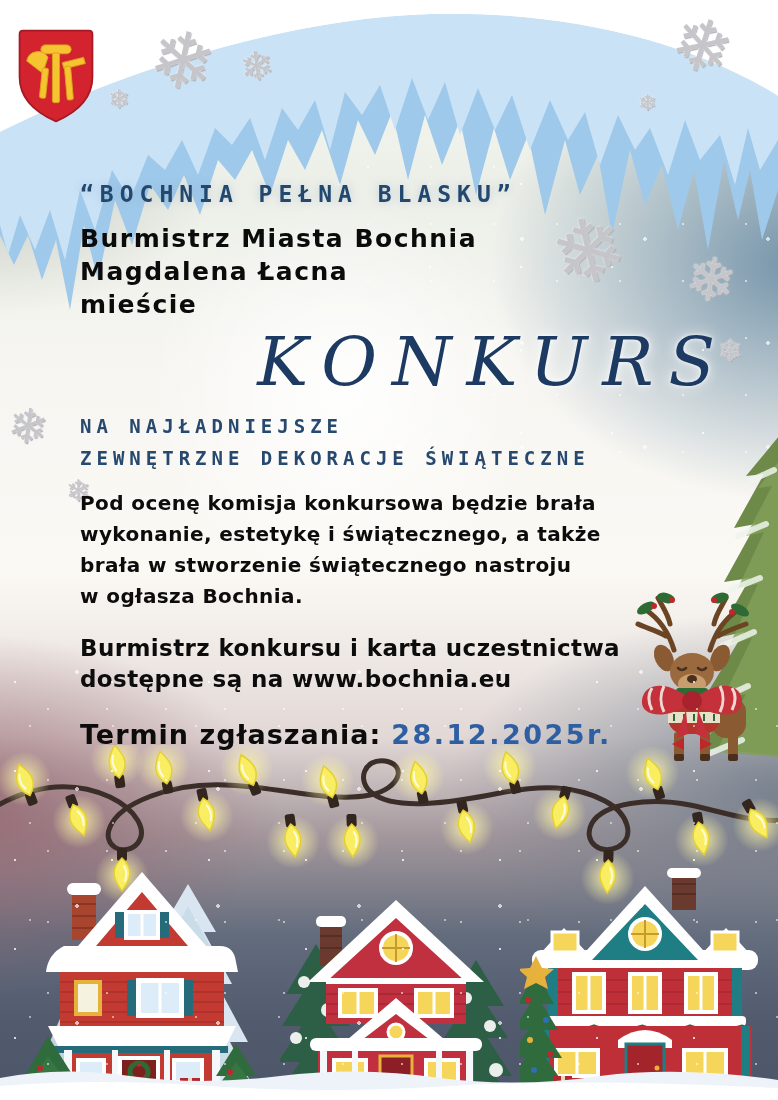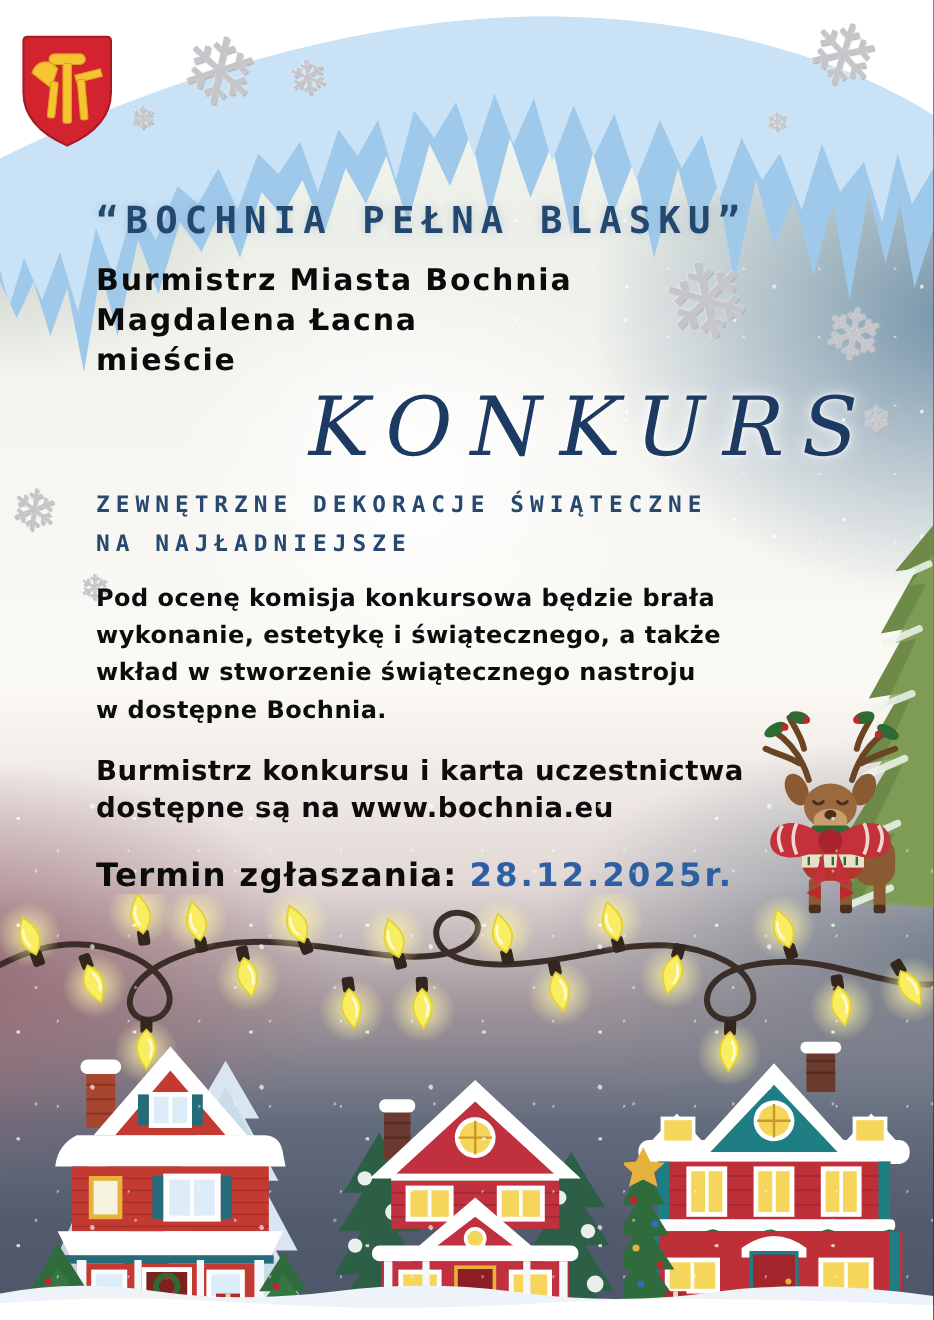--- a/index.html
+++ b/index.html
@@ -24,21 +24,21 @@
     background-image:
       radial-gradient(circle 1.5px at 15px 22px, rgba(255,255,255,.85) 99%, transparent),
       radial-gradient(circle 1px at 48px 49px, rgba(255,255,255,.6) 99%, transparent),
       radial-gradient(circle 2px at 77px 12px, rgba(255,255,255,.75) 99%, transparent),
       radial-gradient(circle 1.2px at 30px 66px, rgba(255,255,255,.55) 99%, transparent);
     background-size:97px 89px,59px 71px,141px 117px,83px 97px;}
   .icicles{position:absolute;left:0;top:0;z-index:10;}
   .crest{position:absolute;left:16px;top:26px;width:80px;height:100px;z-index:20;}
   .flake{position:absolute;z-index:15;color:#c6c6ca;text-shadow:0 0 2px #ffffff,1px 1px 1px #9d9da4;line-height:1;}
   .content{position:absolute;left:80px;top:166px;width:650px;z-index:30;}
-  .motto{font-family:"DejaVu Sans Mono",monospace;font-weight:700;font-size:31px;letter-spacing:6px;color:#23486f;text-shadow:0 0 8px rgba(140,165,195,.45);white-space:nowrap;}
+  .motto{font-family:"DejaVu Sans Mono",monospace;font-weight:700;font-size:23px;letter-spacing:6px;color:#23486f;text-shadow:0 0 8px rgba(140,165,195,.45);white-space:nowrap;margin-top:15px;}
   .announcer{margin-top:15px;font-size:25px;font-weight:700;color:#0b0b0b;line-height:33px;letter-spacing:1.5px;}
   .announcer div{white-space:nowrap;}
   .konkurs{margin:4px 0 0 -3px;font-family:"DejaVu Serif",serif;font-style:italic;font-weight:500;font-size:68px;line-height:1.08;letter-spacing:15px;color:#1d3a62;text-shadow:0 0 14px rgba(255,255,255,.95),0 0 4px rgba(255,255,255,.9);white-space:nowrap;text-align:right;}
   .title-sub{margin-top:12px;font-family:"DejaVu Sans Mono",monospace;font-weight:700;font-size:19px;letter-spacing:5px;color:#27496f;line-height:32px;}
   .title-sub div{white-space:nowrap;}
   .criteria{margin-top:14px;font-size:20px;font-weight:700;line-height:31px;color:#0c0c0c;letter-spacing:.4px;}
   .criteria div,.info div{white-space:nowrap;}
   .info{margin-top:21px;font-size:23px;font-weight:700;line-height:31px;color:#0c0c0c;letter-spacing:.4px;}
   .deadline{margin-top:24px;font-size:27px;font-weight:700;letter-spacing:1px;color:#0c0c0c;white-space:nowrap;}
   .deadline .date{color:#2e5fa3;margin-left:10px;letter-spacing:2.5px;}
@@ -177,28 +177,28 @@
 
   <div class="content">
     <div class="motto">“BOCHNIA PEŁNA BLASKU”</div>
     <div class="announcer">
       <div>Burmistrz Miasta Bochnia</div>
       <div>Magdalena Łacna</div>
       <div>mieście</div>
     </div>
     <div class="konkurs">KONKURS</div>
     <div class="title-sub">
+      <div>NA NAJŁADNIEJSZE</div>
       <div>ZEWNĘTRZNE DEKORACJE ŚWIĄTECZNE</div>
-      <div>NA NAJŁADNIEJSZE</div>
     </div>
     <div class="criteria">
       <div>Pod ocenę komisja konkursowa będzie brała</div>
       <div>wykonanie, estetykę i świątecznego, a także</div>
-      <div>wkład w stworzenie świątecznego nastroju</div>
-      <div>w dostępne Bochnia.</div>
+      <div>brała w stworzenie świątecznego nastroju</div>
+      <div>w ogłasza Bochnia.</div>
     </div>
     <div class="info">
       <div>Burmistrz konkursu i karta uczestnictwa</div>
       <div>dostępne są na www.bochnia.eu</div>
     </div>
     <div class="deadline">
       <span>Termin zgłaszania:</span><span class="date">28.12.2025r.</span>
     </div>
   </div>
 

